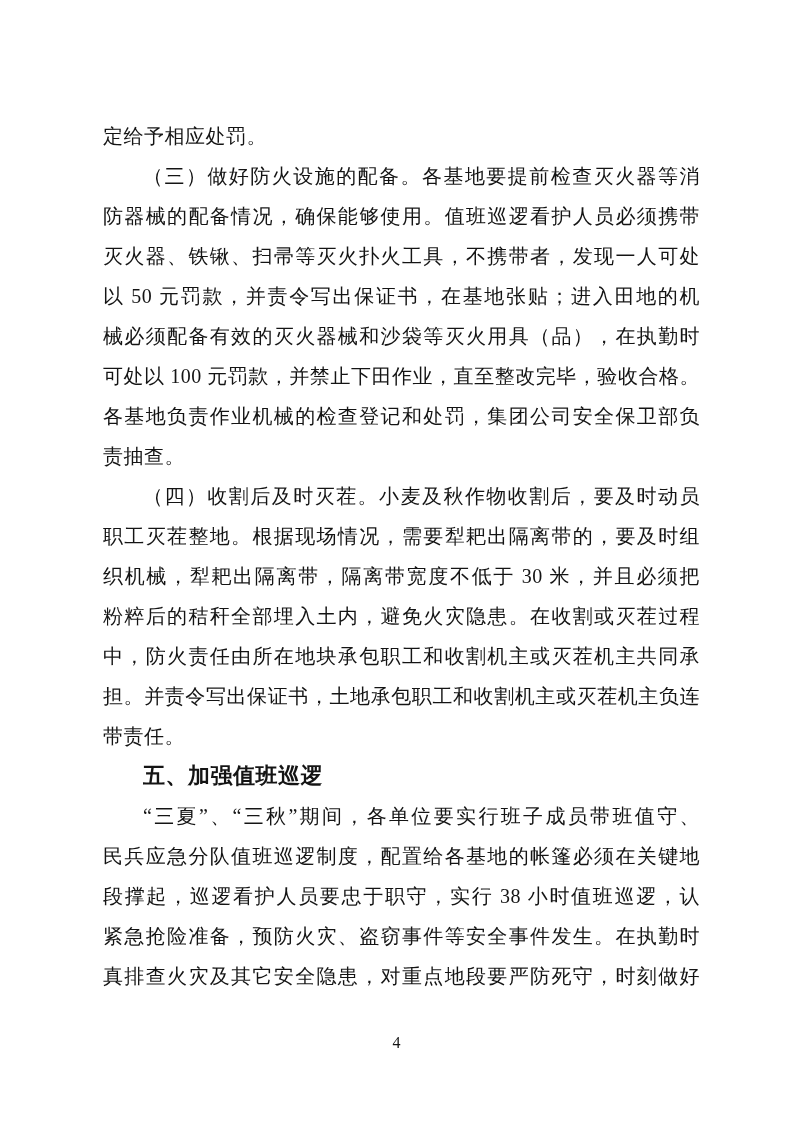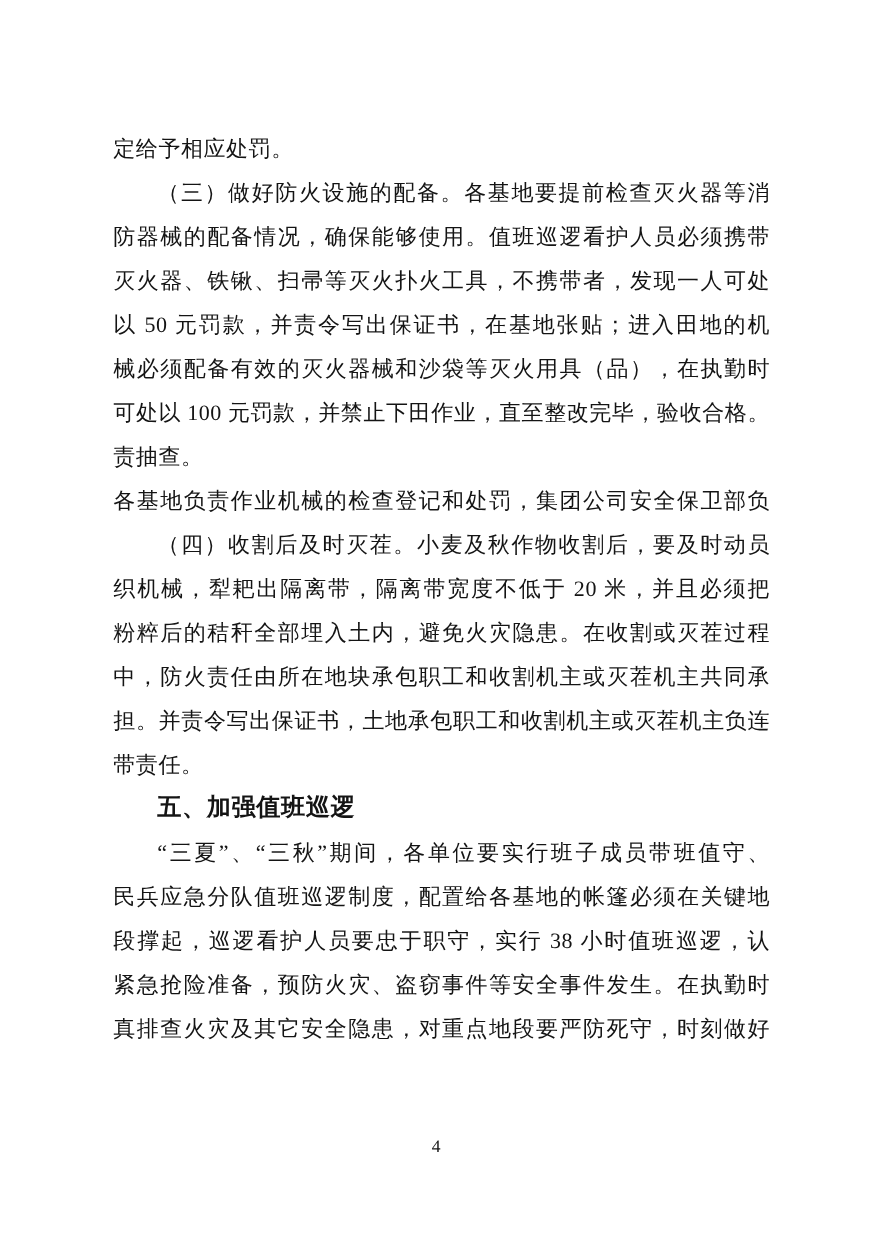--- a/index.html
+++ b/index.html
@@ -37,21 +37,21 @@
     white-space: nowrap;
   }
   .line.last {
     text-align: right;
     text-align-last: left;
   }
   .line.indent {
     padding-left: 40px;
   }
   .line.heading {
-    font-family: Liberation Mono, monospace;
+    font-family: Liberation Sans, sans-serif;
     font-weight: 700;
     font-size: 22px;
     text-align: left;
     text-align-last: left;
     padding-left: 40px;
   }
   .page-number {
     position: absolute;
     top: 1033px;
     left: 0;
@@ -67,24 +67,25 @@
 
 <div class="page">
   <div class="content">
     <div class="line last">定给予相应处罚。</div>
     <div class="line indent">（三）做好防火设施的配备。各基地要提前检查灭火器等消</div>
     <div class="line">防器械的配备情况，确保能够使用。值班巡逻看护人员必须携带</div>
     <div class="line">灭火器、铁锹、扫帚等灭火扑火工具，不携带者，发现一人可处</div>
     <div class="line">以 50 元罚款，并责令写出保证书，在基地张贴；进入田地的机</div>
     <div class="line">械必须配备有效的灭火器械和沙袋等灭火用具（品），在执勤时</div>
     <div class="line">可处以 100 元罚款，并禁止下田作业，直至整改完毕，验收合格。</div>
+    <div class="line">各基地负责作业机械的检查登记和处罚，集团公司安全保卫部负</div>
     <div class="line last">责抽查。</div>
-    <div class="line">各基地负责作业机械的检查登记和处罚，集团公司安全保卫部负</div>
     <div class="line indent">（四）收割后及时灭茬。小麦及秋作物收割后，要及时动员</div>
-    <div class="line">织机械，犁耙出隔离带，隔离带宽度不低于 20 米，并且必须把</div>
+    <div class="line">职工灭茬整地。根据现场情况，需要犁耙出隔离带的，要及时组</div>
+    <div class="line">织机械，犁耙出隔离带，隔离带宽度不低于 30 米，并且必须把</div>
     <div class="line">粉粹后的秸秆全部埋入土内，避免火灾隐患。在收割或灭茬过程</div>
     <div class="line">中，防火责任由所在地块承包职工和收割机主或灭茬机主共同承</div>
     <div class="line">担。并责令写出保证书，土地承包职工和收割机主或灭茬机主负连</div>
     <div class="line last">带责任。</div>
     <div class="line heading">五、加强值班巡逻</div>
     <div class="line indent">“三夏”、“三秋”期间，各单位要实行班子成员带班值守、</div>
     <div class="line">民兵应急分队值班巡逻制度，配置给各基地的帐篷必须在关键地</div>
     <div class="line">段撑起，巡逻看护人员要忠于职守，实行 38 小时值班巡逻，认</div>
     <div class="line">紧急抢险准备，预防火灾、盗窃事件等安全事件发生。在执勤时</div>
     <div class="line">真排查火灾及其它安全隐患，对重点地段要严防死守，时刻做好</div>

